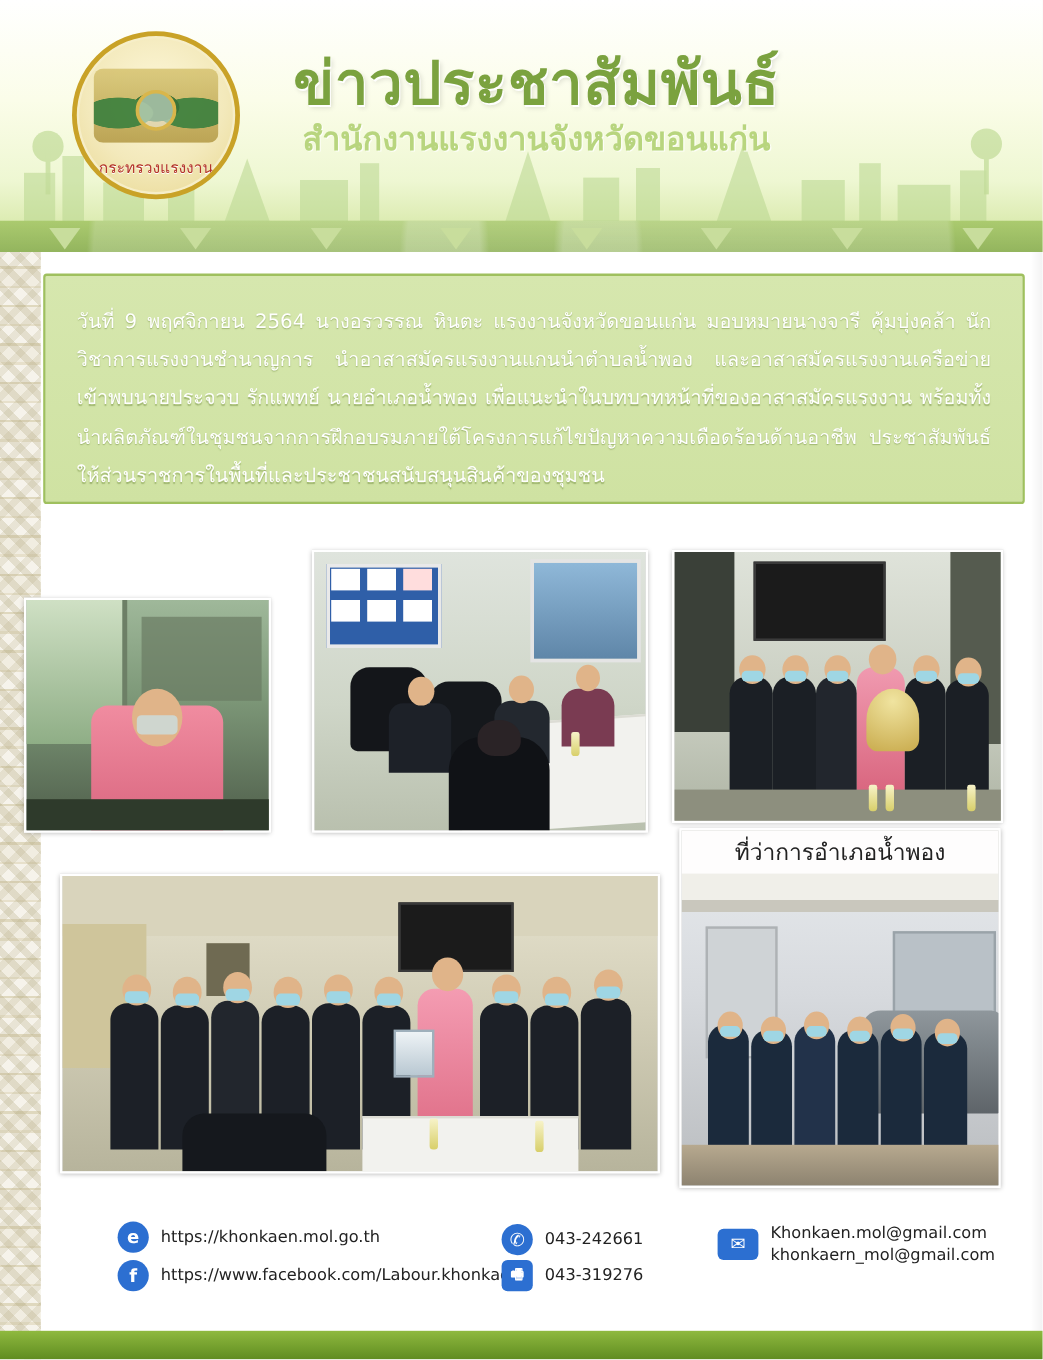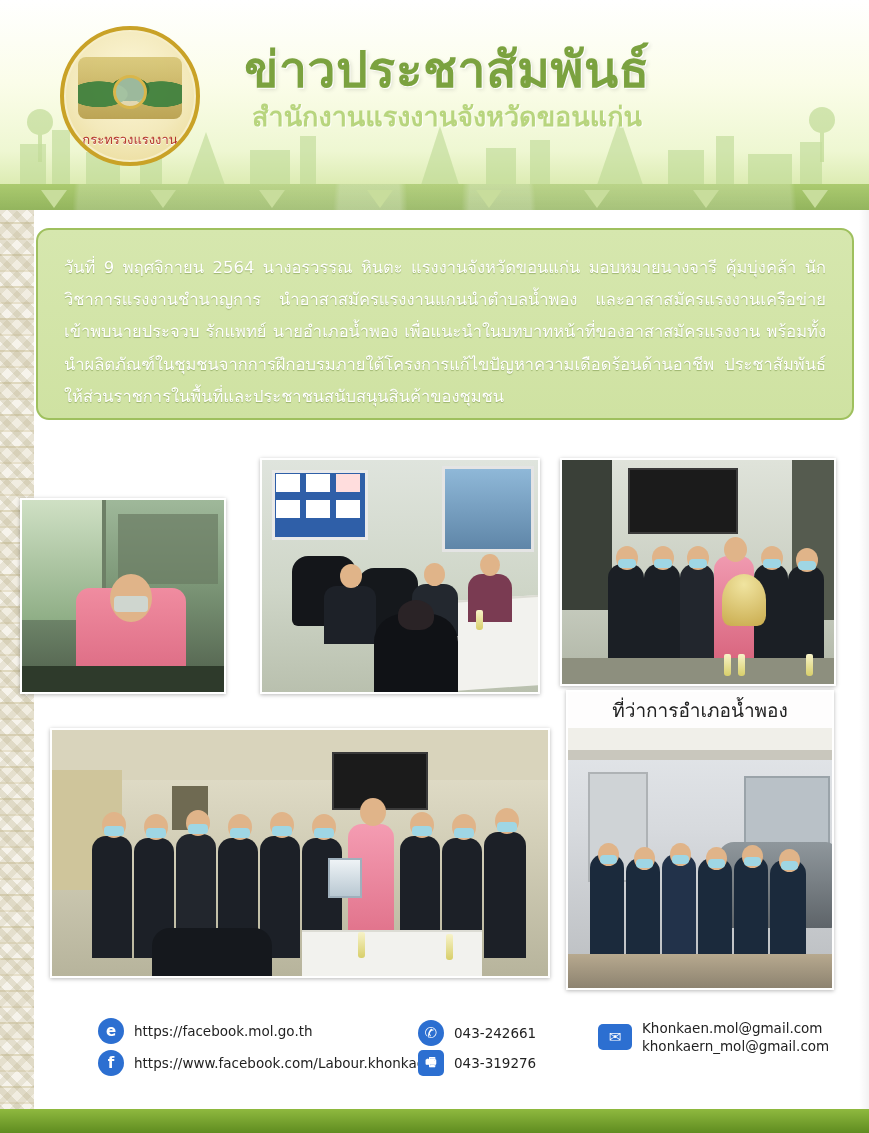--- a/index.html
+++ b/index.html
@@ -158,21 +158,21 @@
     text-shadow: 1px 1px 0 rgba(255,255,255,.8);
   }
 
   
   .textbox {
     position: absolute;
     left: 36px; top: 228px;
     width: 818px; height: 192px;
     background: linear-gradient(180deg,#d6e7ae 0%, #cfe2a2 100%);
     border: 2px solid #9fc05e;
-    border-radius: 13px;
+    border-radius: 3px;
     padding: 22px 26px 17px 26px;
   }
   .textbox p {
     color: #ffffff;
     font-size: 16.5px;
     line-height: 1.95;
     text-align: justify;
     text-shadow: 0 1px 1px rgba(90,120,40,.45);
   }
 
@@ -432,21 +432,21 @@
     <div class="mask" style="left:213px; bottom:118px; width:17px; height:9px;"></div>
 
     <div style="position:absolute; left:0; bottom:0; width:268px; height:34px; background:linear-gradient(180deg,#b7a98f,#8d8370);"></div>
     <div class="ph-caption">ที่ว่าการอำเภอน้ำพอง</div>
   </div>
 
   <div class="footer">
 
     <div class="f-row" style="left:62px; top:18px;">
       <span class="f-icon" style="background:#2c6fd1;">e</span>
-      <span class="f-text">https://facebook.mol.go.th</span>
+      <span class="f-text">https://khonkaen.mol.go.th</span>
     </div>
 
     <div class="f-row" style="left:62px; top:50px;">
       <span class="f-icon" style="background:#2c6fd1;">f</span>
       <span class="f-text">https://www.facebook.com/Labour.khonkaen</span>
     </div>
 
     <div class="f-row" style="left:382px; top:20px;">
       <span class="f-icon" style="background:#2c6fd1;">✆</span>
       <span class="f-text">043-242661</span>

